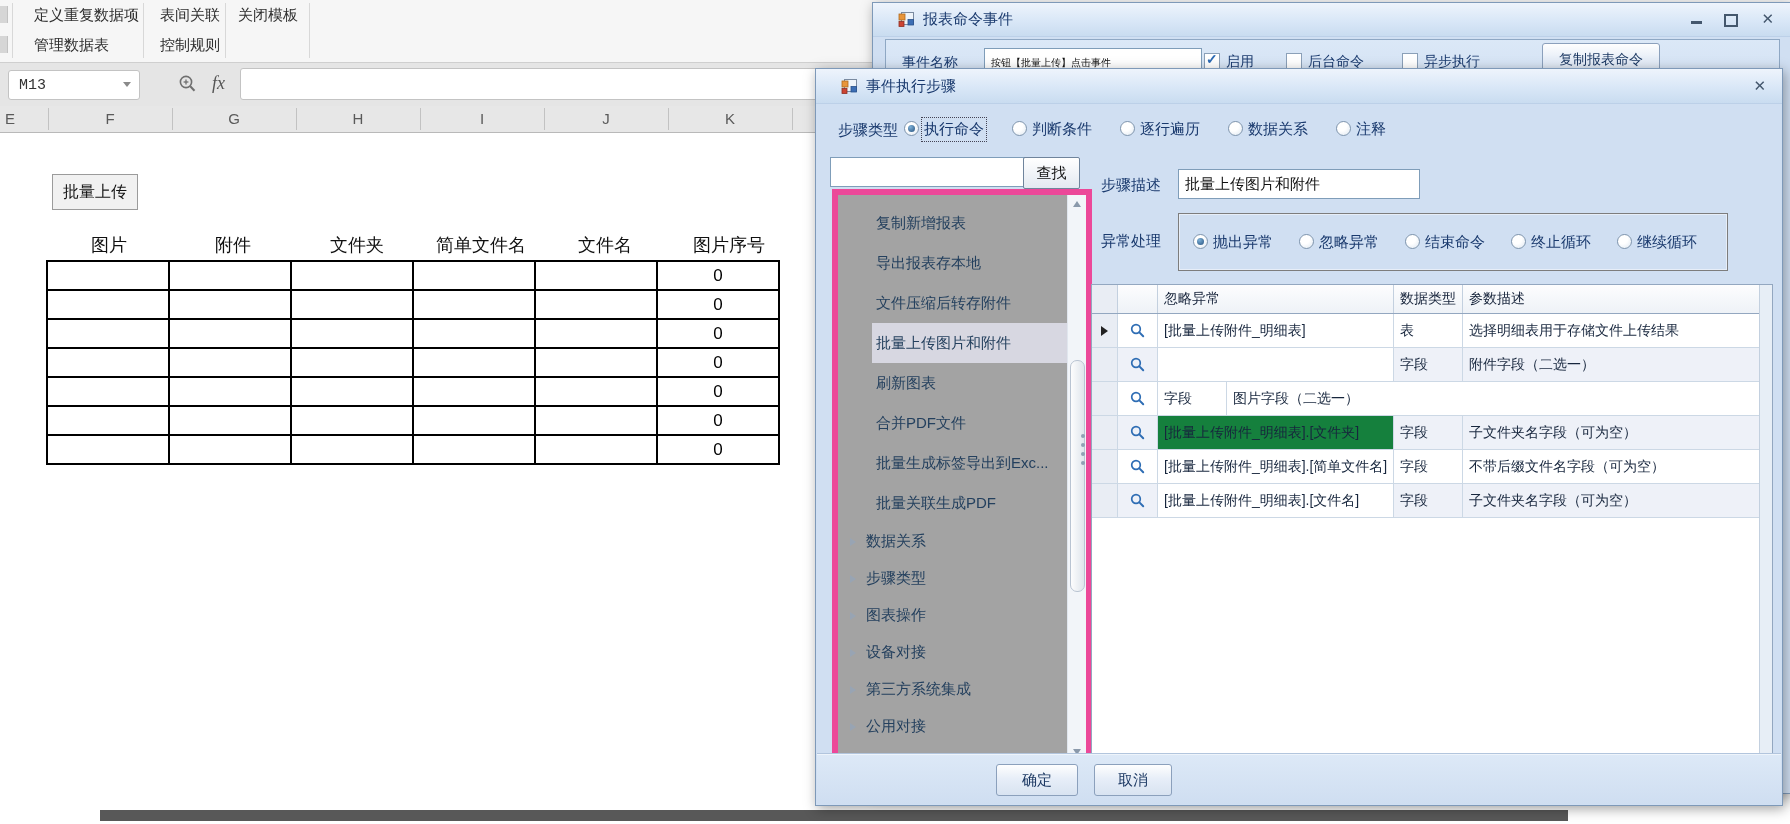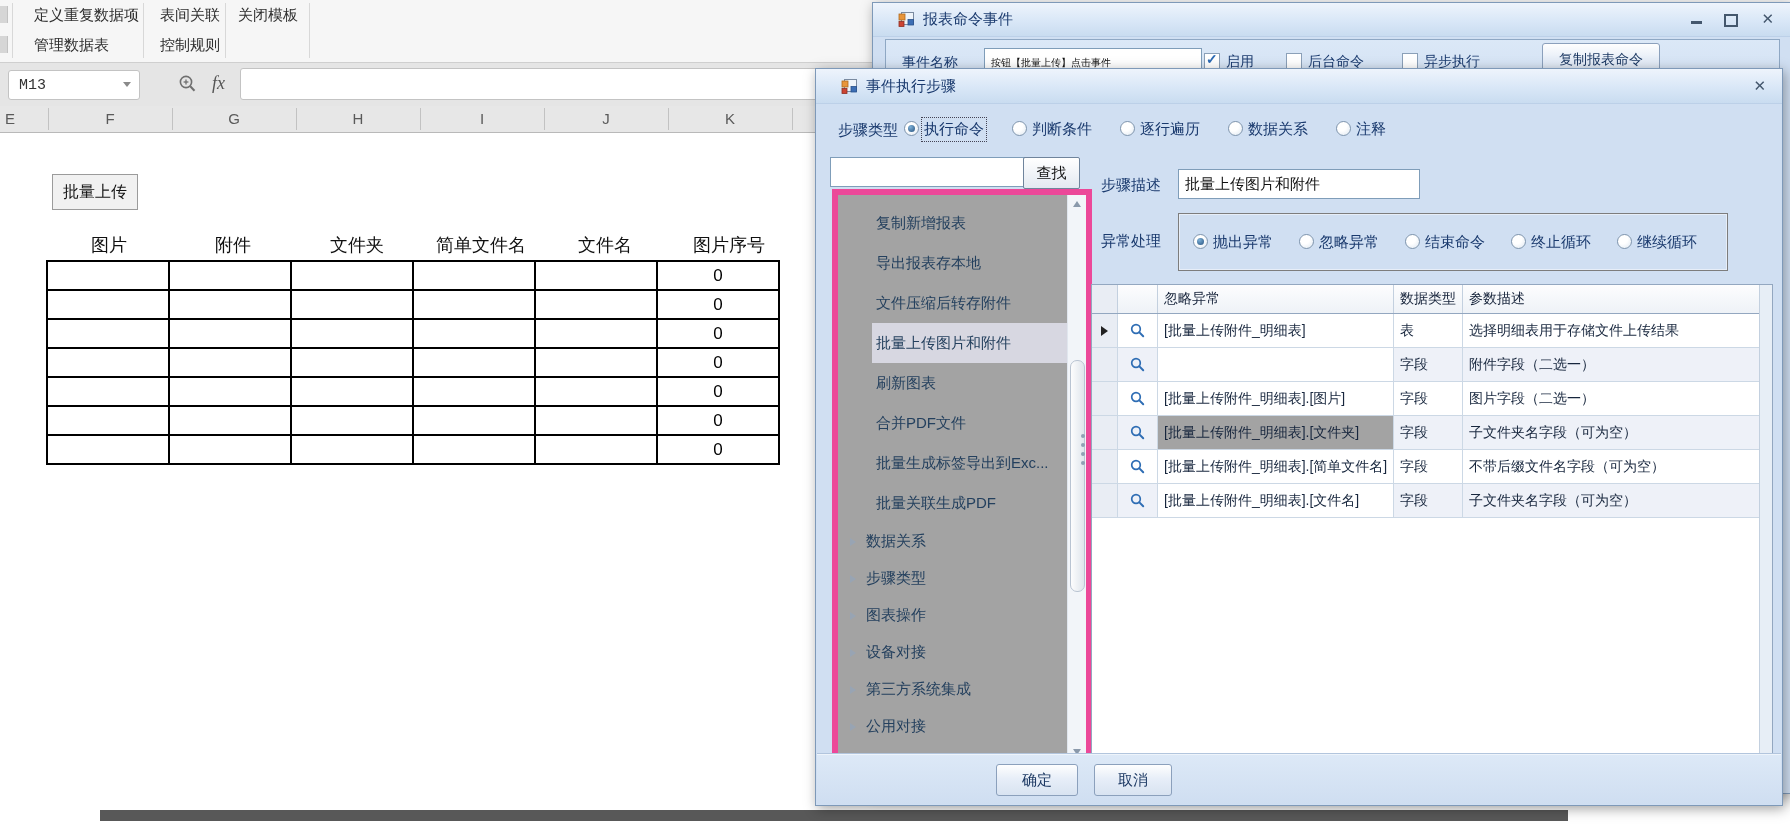--- a/index.html
+++ b/index.html
@@ -385,33 +385,32 @@
       <div class="pg-c c-desc">附件字段（二选一）</div>
     </div>
     <div class="pg-row">
       <div class="pg-c c-marker"></div>
       <div class="pg-c c-mag">
           <svg width="15" height="15" viewBox="0 0 15 15">
             <circle cx="6" cy="6" r="4.3" fill="none" stroke="#2e6db4" stroke-width="1.7"></circle>
             <line x1="9.4" y1="9.4" x2="13.2" y2="13.2" stroke="#2e6db4" stroke-width="2" stroke-linecap="round"></line>
           </svg>
         </div>
-      <div class="pg-c c-content">[批量上传附件_明细表].[图片]</div>
       <div class="pg-c c-type">字段</div>
       <div class="pg-c c-desc">图片字段（二选一）</div>
     </div>
     <div class="pg-row alt">
       <div class="pg-c c-marker"></div>
       <div class="pg-c c-mag">
           <svg width="15" height="15" viewBox="0 0 15 15">
             <circle cx="6" cy="6" r="4.3" fill="none" stroke="#2e6db4" stroke-width="1.7"></circle>
             <line x1="9.4" y1="9.4" x2="13.2" y2="13.2" stroke="#2e6db4" stroke-width="2" stroke-linecap="round"></line>
           </svg>
         </div>
-      <div class="pg-c c-content" style="background:#a3a3a3">[批量上传附件_明细表].[文件夹]</div>
+      <div class="pg-c c-content" style="background:#15803d">[批量上传附件_明细表].[文件夹]</div>
       <div class="pg-c c-type">字段</div>
       <div class="pg-c c-desc">子文件夹名字段（可为空）</div>
     </div>
     <div class="pg-row">
       <div class="pg-c c-marker"></div>
       <div class="pg-c c-mag">
           <svg width="15" height="15" viewBox="0 0 15 15">
             <circle cx="6" cy="6" r="4.3" fill="none" stroke="#2e6db4" stroke-width="1.7"></circle>
             <line x1="9.4" y1="9.4" x2="13.2" y2="13.2" stroke="#2e6db4" stroke-width="2" stroke-linecap="round"></line>
           </svg>

